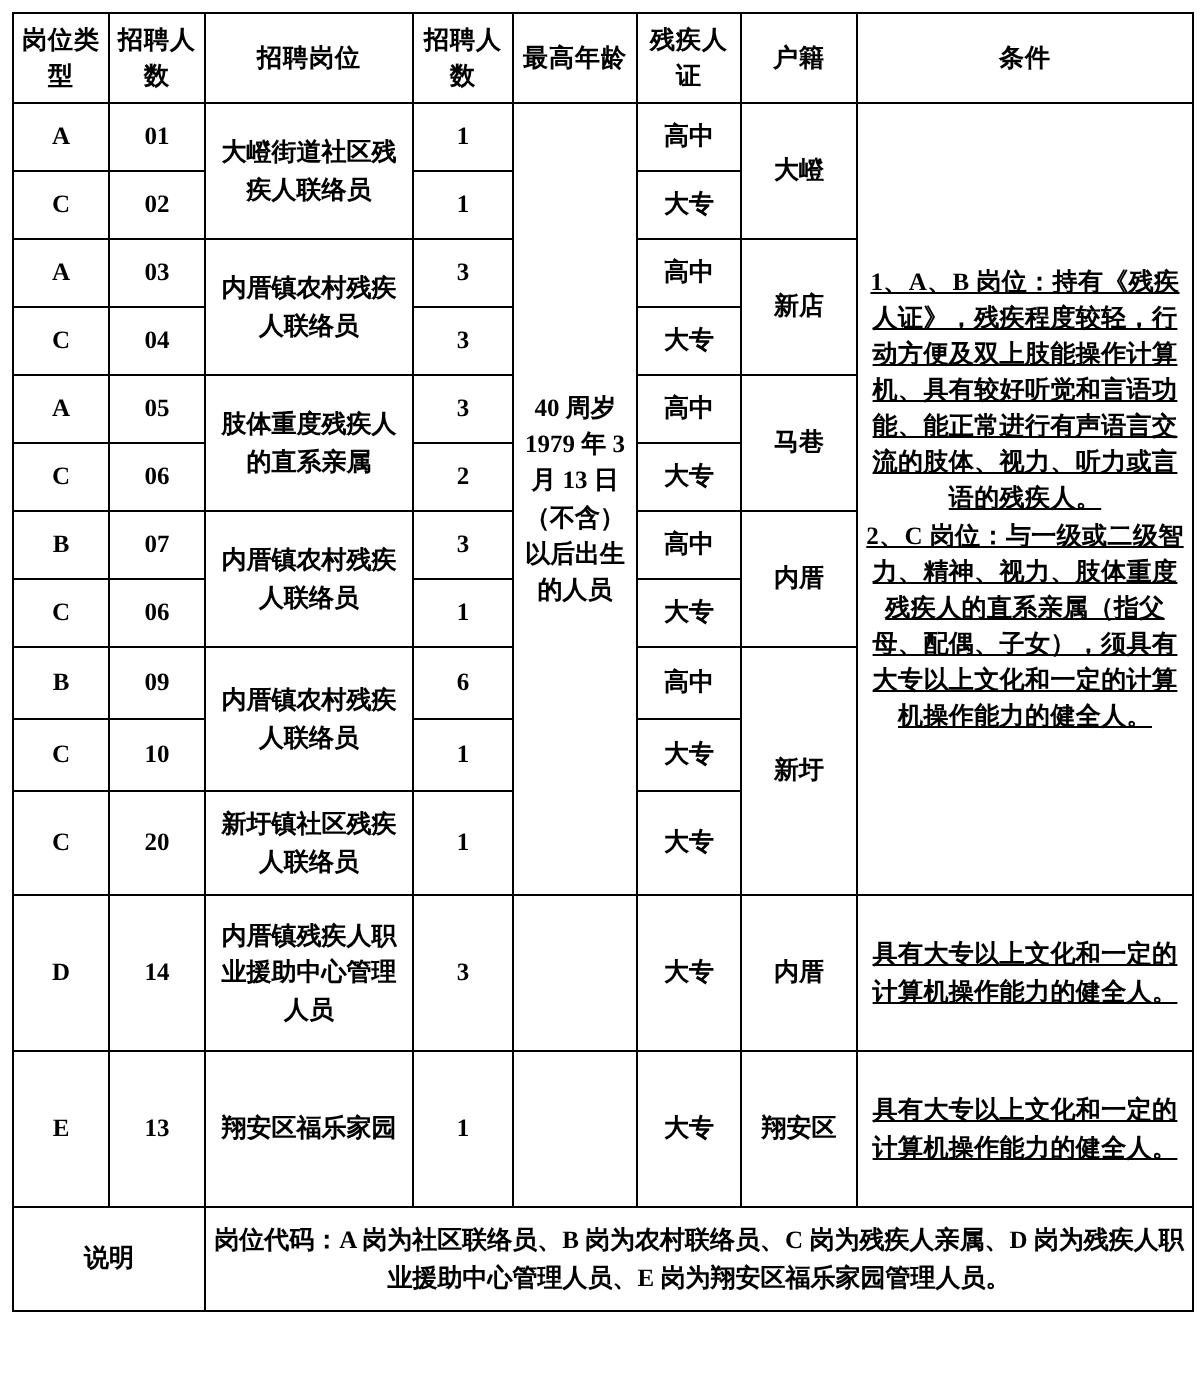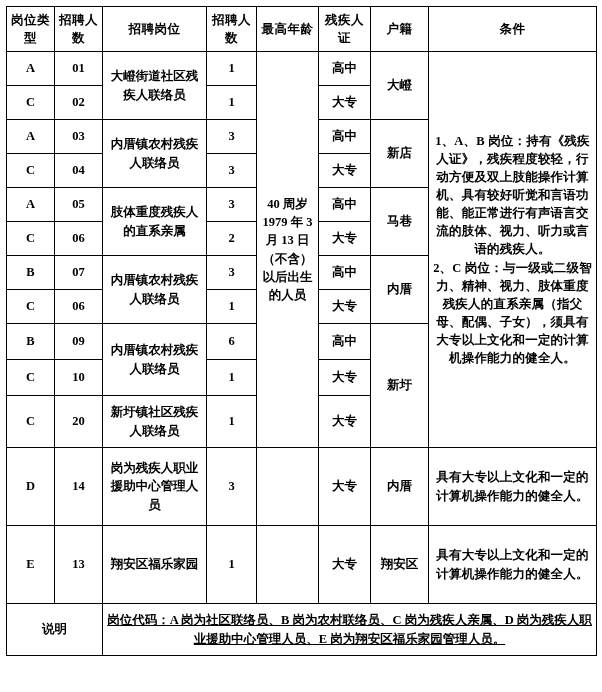--- a/index.html
+++ b/index.html
@@ -39,35 +39,35 @@
   td.wrap{
     line-height:1.55;
     padding:3px 4px;
   }
   td.cond{
     text-align:left;
     padding:4px 6px;
     line-height:1.72;
     font-size:12.5px;
     letter-spacing:0.2px;
+    text-decoration:underline;
   }
   td.agecell{
     line-height:1.9;
     font-size:12.5px;
     padding:2px 4px;
   }
   td.note-label{
     font-size:12.5px;
   }
   td.note-text{
     text-align:left;
     padding:5px 8px;
     line-height:1.8;
     font-size:12.5px;
-    text-decoration:underline;
   }
   
   col.c-type{width:48px;}
   col.c-code{width:48px;}
   col.c-post{width:104px;}
   col.c-count{width:50px;}
   col.c-age{width:62px;}
   col.c-edu{width:52px;}
   col.c-house{width:58px;}
   col.c-cond{width:168px;}
@@ -188,21 +188,21 @@
         <td class="cell">C</td>
         <td class="cell">20</td>
         <td class="cell wrap">新圩镇社区残疾人联络员</td>
         <td class="cell">1</td>
         <td class="cell">大专</td>
       </tr>
 
       <tr style="height:78px;">
         <td class="cell">D</td>
         <td class="cell">14</td>
-        <td class="cell wrap">岗为残疾人职业援助中心管理人员</td>
+        <td class="cell wrap">内厝镇残疾人职业援助中心管理人员</td>
         <td class="cell">3</td>
         <td class="cell"></td>
         <td class="cell">大专</td>
         <td class="cell">内厝</td>
         <td class="cond">具有大专以上文化和一定的计算机操作能力的健全人。</td>
       </tr>
 
       <tr style="height:78px;">
         <td class="cell">E</td>
         <td class="cell">13</td>

